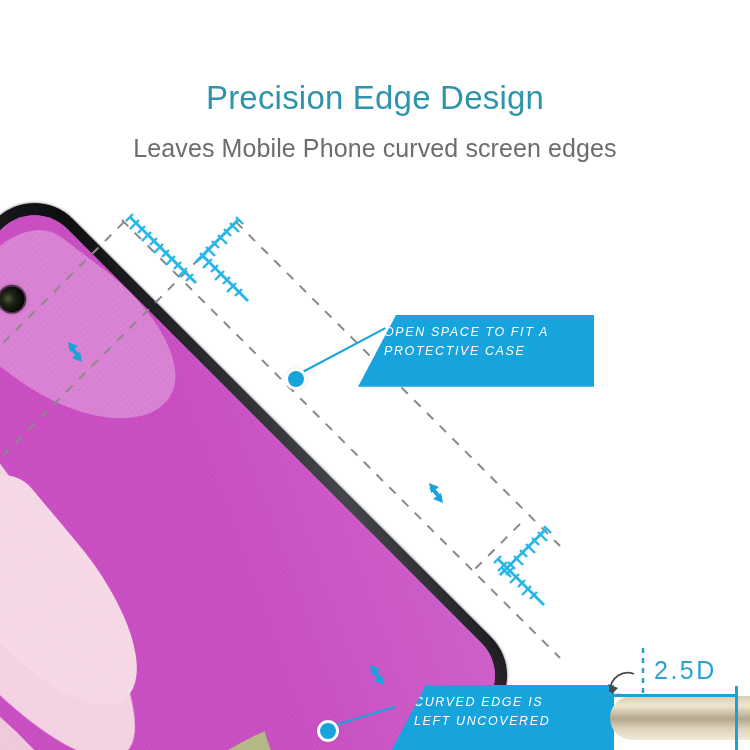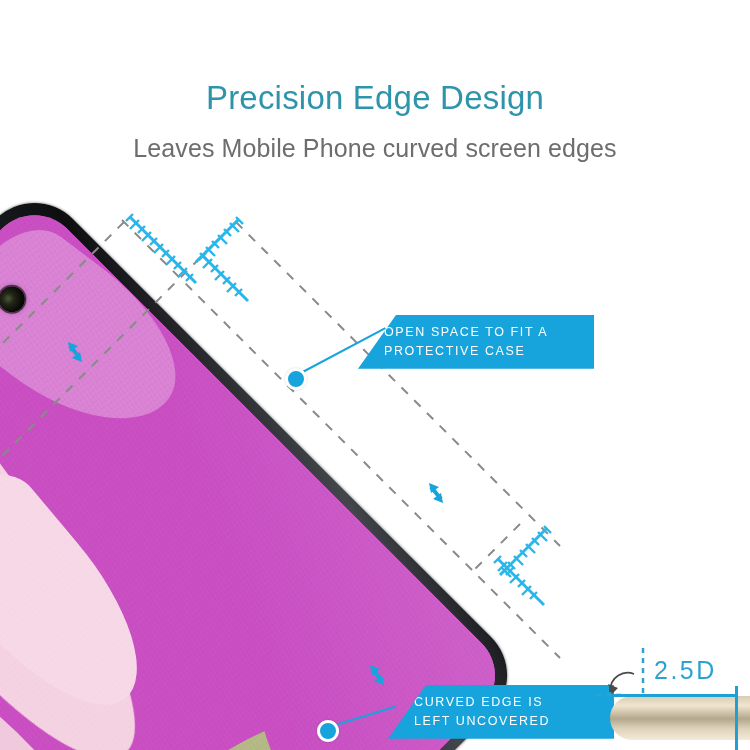--- a/index.html
+++ b/index.html
@@ -168,23 +168,24 @@
 
   
   .callout {
     position: absolute;
     background: #17a3dc;
     color: #ffffff;
     font-size: 12.5px;
     letter-spacing: 1.6px;
     line-height: 1.55;
     font-weight: 400;
-    padding: 8px 14px 7px 18px;
+    padding: 8px 14px 25px 18px;
     text-align: left;
     white-space: pre-line;
+    font-style: italic;
   }
   #callout-open {
     left: 358px;
     top: 291px;
     width: 196px;
     clip-path: polygon(0 100%, 38px 0, 100% 0, 100% 100%);
     padding-left: 26px;
   }
   #callout-curved {
     left: 388px;

